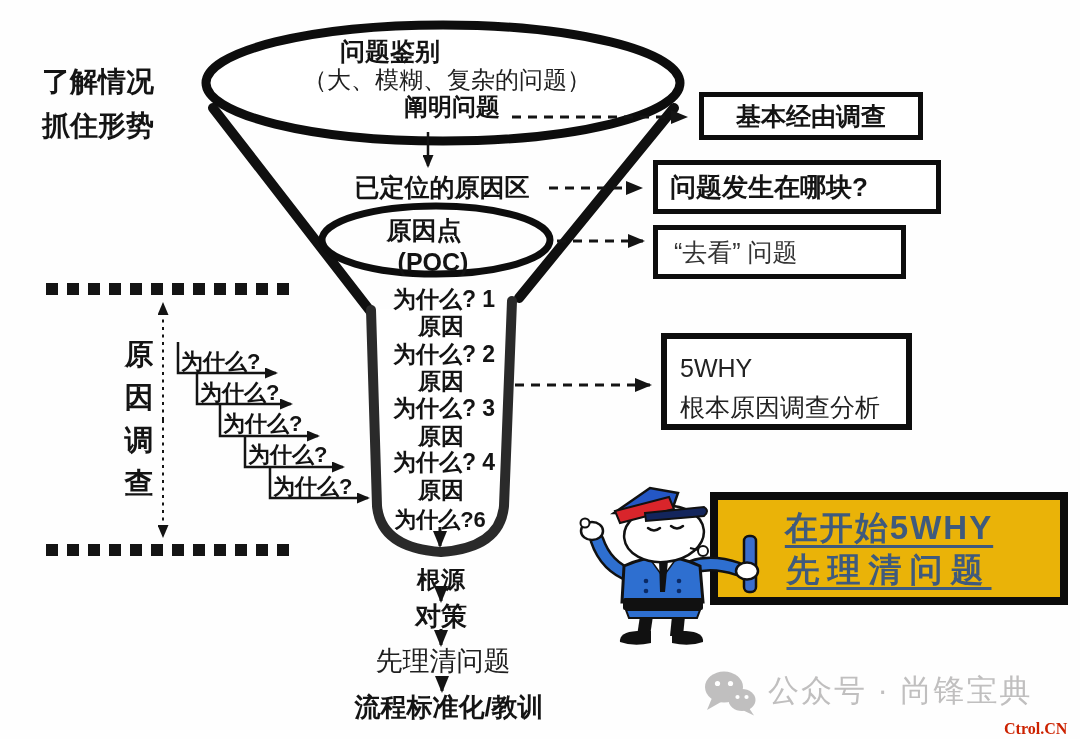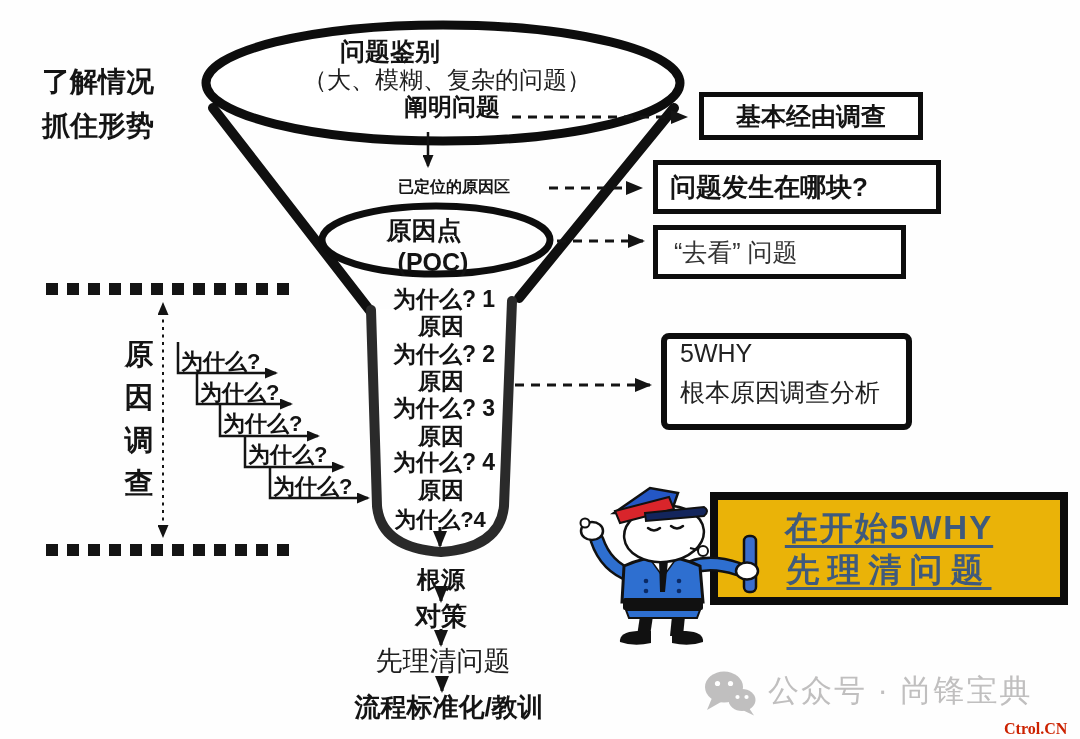--- a/index.html
+++ b/index.html
@@ -97,49 +97,49 @@
 
   <div class="ladder-label" style="left:181px;top:351px;">为什么?</div>
   <div class="ladder-label" style="left:200px;top:382px;">为什么?</div>
   <div class="ladder-label" style="left:223px;top:413px;">为什么?</div>
   <div class="ladder-label" style="left:248px;top:444px;">为什么?</div>
   <div class="ladder-label" style="left:273px;top:476px;">为什么?</div>
 
   <div class="ctr b" style="left:390px;top:51px;font-size:25px;">问题鉴别</div>
   <div class="ctr" style="left:447px;top:80px;font-size:24px;font-weight:500;color:#1f1f1f;">（大、模糊、复杂的问题）</div>
   <div class="ctr b" style="left:452px;top:107px;font-size:24px;">阐明问题</div>
-  <div class="ctr b" style="left:454px;top:187px;font-size:16px;">已定位的原因区</div>
+  <div class="ctr b" style="left:442px;top:187px;font-size:25px;">已定位的原因区</div>
   <div class="ctr b" style="left:424px;top:230px;font-size:25px;">原因点</div>
   <div class="ctr b" style="left:433px;top:262px;font-size:25px;">(POC)</div>
 
   <div class="ctr b" style="left:444px;top:299px;font-size:23px;">为什么? 1</div>
   <div class="ctr b" style="left:441px;top:326px;font-size:23px;">原因</div>
   <div class="ctr b" style="left:444px;top:354px;font-size:23px;">为什么? 2</div>
   <div class="ctr b" style="left:441px;top:381px;font-size:23px;">原因</div>
   <div class="ctr b" style="left:444px;top:408px;font-size:23px;">为什么? 3</div>
   <div class="ctr b" style="left:441px;top:436px;font-size:23px;">原因</div>
   <div class="ctr b" style="left:444px;top:462px;font-size:23px;">为什么? 4</div>
   <div class="ctr b" style="left:441px;top:490px;font-size:23px;">原因</div>
-  <div class="ctr b" style="left:440px;top:520px;font-size:22px;">为什么?4</div>
+  <div class="ctr b" style="left:440px;top:520px;font-size:22px;">为什么?6</div>
 
   <div class="ctr b" style="left:441px;top:580px;font-size:24px;">根源</div>
   <div class="ctr b" style="left:441px;top:616px;font-size:26px;">对策</div>
   <div class="ctr" style="left:443px;top:661px;font-size:27px;font-weight:500;color:#1f1f1f;">先理清问题</div>
   <div class="ctr b" style="left:449px;top:707px;font-size:26px;">流程标准化/教训</div>
 
   <div class="box" style="left:699px;top:92px;width:224px;height:48px;justify-content:center;font-size:25px;">
     <span>基本经由调查</span>
   </div>
   <div class="box" style="left:653px;top:160px;width:288px;height:54px;padding-left:12px;font-size:26px;">
     <span>问题发生在哪块?</span>
   </div>
   <div class="box" style="left:653px;top:225px;width:253px;height:54px;padding-left:16px;font-size:25px;font-weight:500;color:#333;">
     <span>“去看” 问题</span>
   </div>
-  <div class="box" style="left:661px;top:333px;width:251px;height:97px;border-width:6px;flex-direction:column;align-items:flex-start;justify-content:flex-start;gap:8px;padding-left:13px;font-weight:500;font-size:25px;color:#222;border-radius:8px;">
+  <div class="box" style="left:661px;top:333px;width:251px;height:97px;border-width:6px;flex-direction:column;align-items:flex-start;justify-content:flex-end;gap:8px;padding-left:13px;font-weight:500;font-size:25px;color:#222;">
     <span>5WHY</span>
     <span>根本原因调查分析</span>
   </div>
 
   <div class="sign" style="background: #eab308;">
     <span style="letter-spacing: 2px; color: rgb(63, 90, 125);">在开始5WHY</span>
     <span style="letter-spacing: 8px; color: rgb(63, 90, 125);">先理清问题</span>
   </div>
 
   <svg class="layer" style="left:560px;top:470px;" width="220" height="200" viewBox="560 470 220 200">

